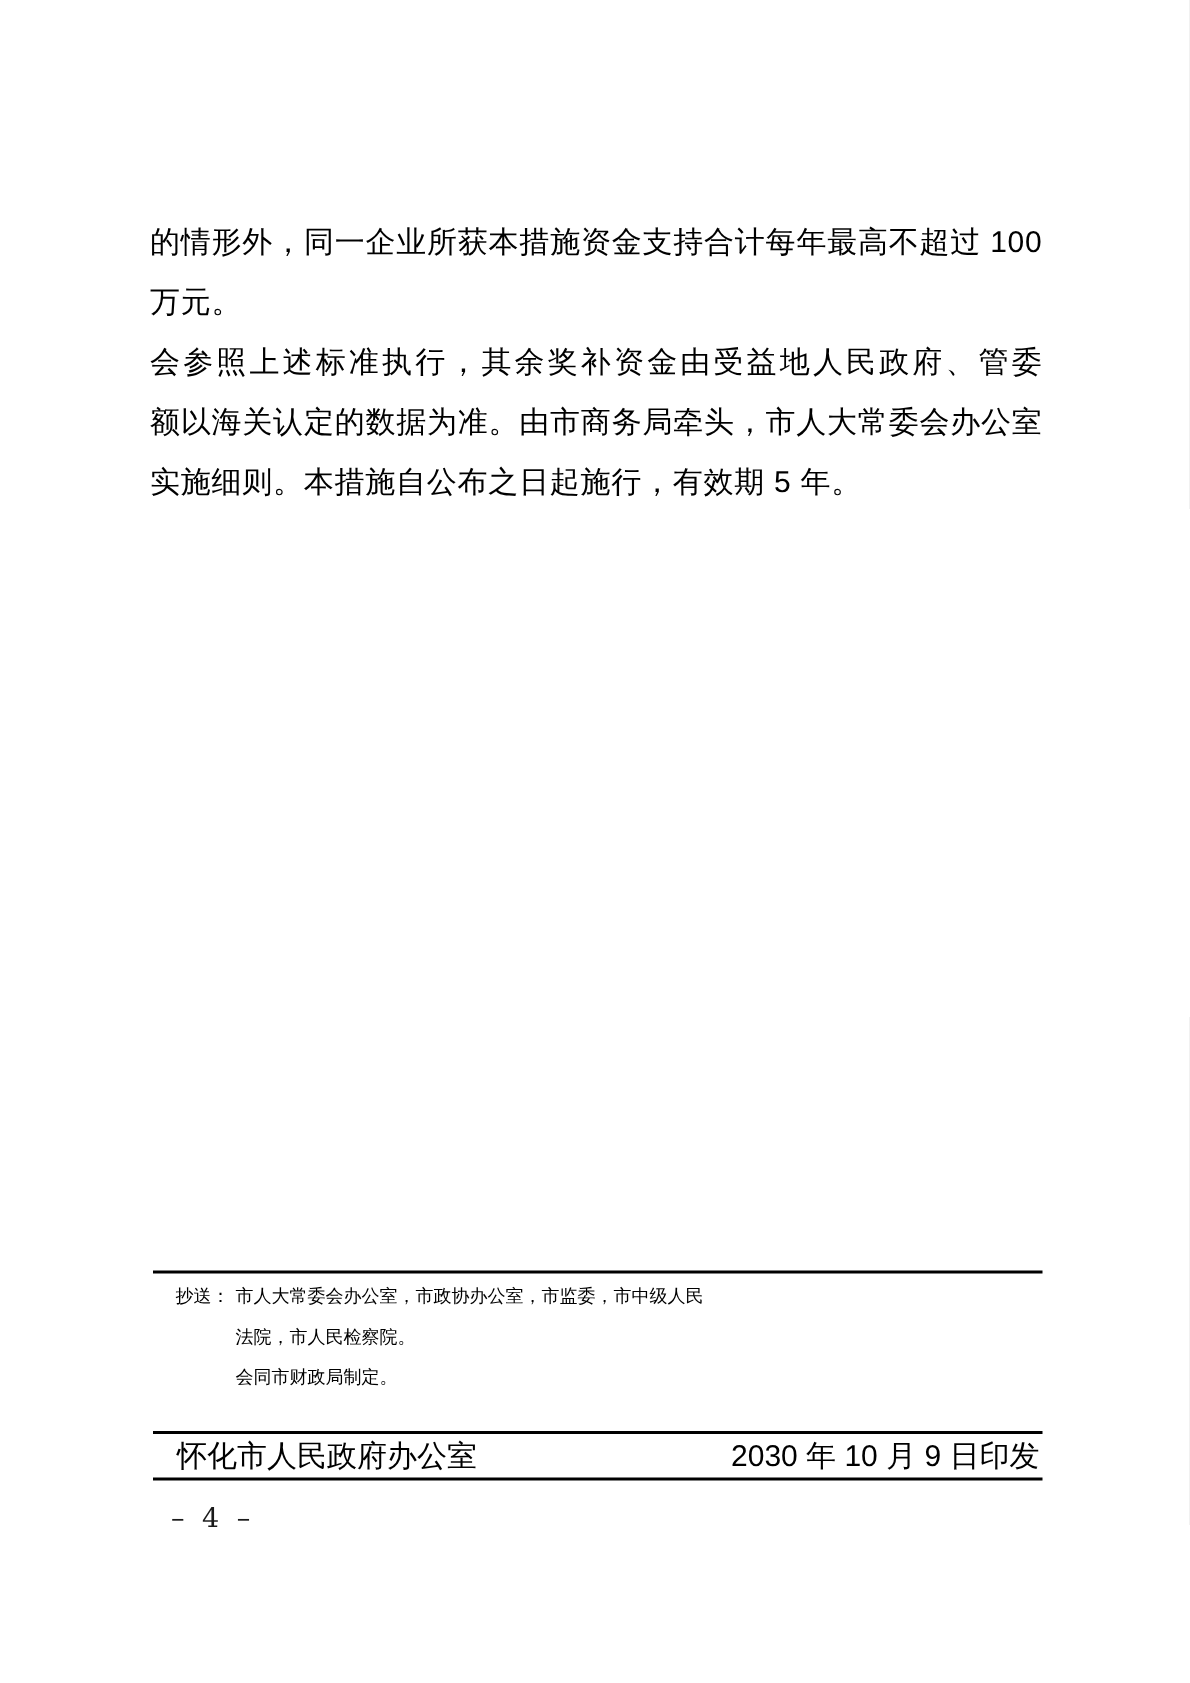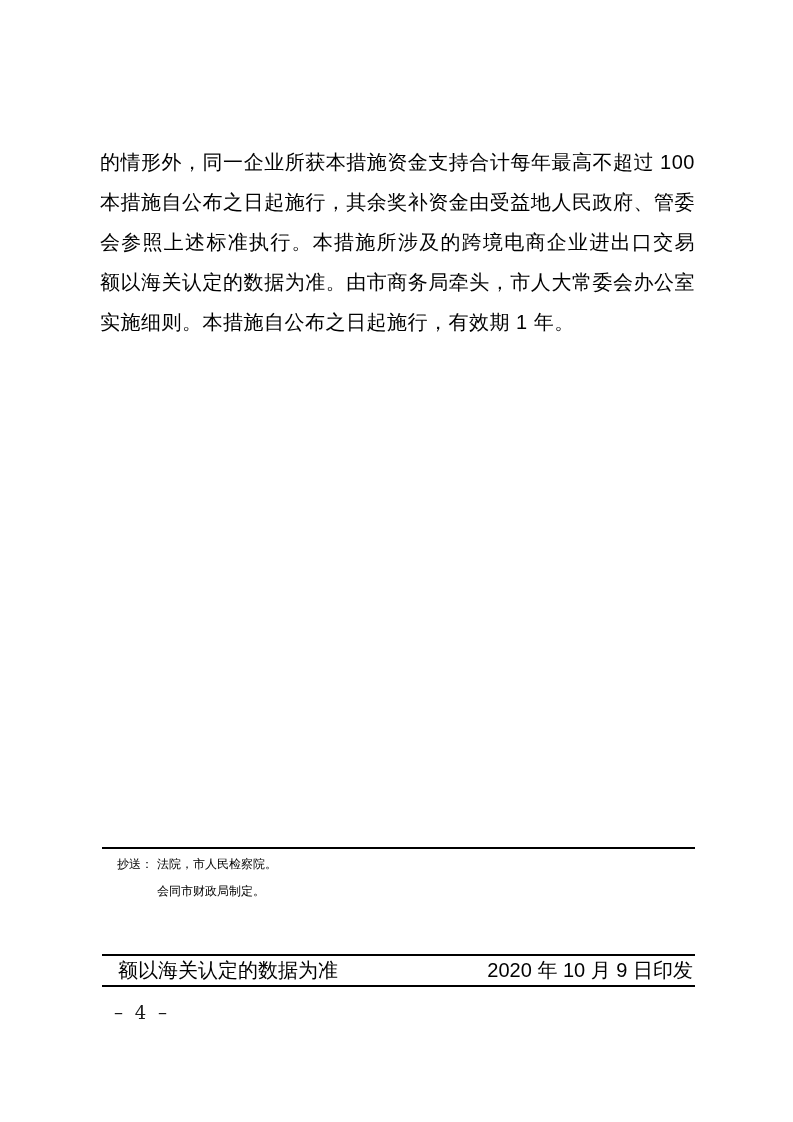--- a/index.html
+++ b/index.html
@@ -78,40 +78,41 @@
     color: #1a1a1a;
   }
 </style>
 </head>
 <body>
 
 <div class="page">
 
   <div class="body-text">
     <div class="bline fill">的情形外，同一企业所获本措施资金支持合计每年最高不超过 100</div>
-    <div class="bline fill">本措施自公布之日起施行，其余奖补资金由受益地人民政府、管委</div>
-    <div class="bline fill">会参照上述标准执行。本措施所涉及的跨境电商企业进出口交易</div>
+    <div class="bline">万元。</div>
+    <div class="bline fill">会参照上述标准执行，其余奖补资金由受益地人民政府、管委</div>
     <div class="bline fill">额以海关认定的数据为准。由市商务局牵头，市人大常委会办公室</div>
-    <div class="bline">实施细则。本措施自公布之日起施行，有效期 1 年。</div>
+    <div class="bline">实施细则。本措施自公布之日起施行，有效期 5 年。</div>
   </div>
 
   <div class="rule rule-top"></div>
 
   <div class="cc-block">
     <span class="cc-label">抄送：</span>
     <div class="cc-lines">
+      <div class="cc-line">市人大常委会办公室，市政协办公室，市监委，市中级人民</div>
       <div class="cc-line">法院，市人民检察院。</div>
       <div class="cc-line">会同市财政局制定。</div>
     </div>
   </div>
 
   <div class="rule rule-mid"></div>
 
   <div class="issuer-row">
-    <span class="issuer-name">额以海关认定的数据为准</span>
-    <span class="print-date">2020 年 10 月 9 日印发</span>
+    <span class="issuer-name">怀化市人民政府办公室</span>
+    <span class="print-date">2030 年 10 月 9 日印发</span>
   </div>
 
   <div class="rule rule-bottom"></div>
 
   <div class="page-number">– 4 –</div>
 
 </div>
 
 </body></html>

